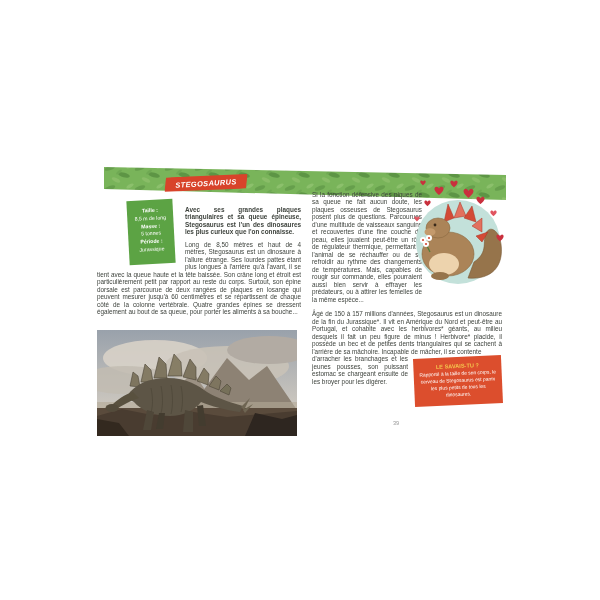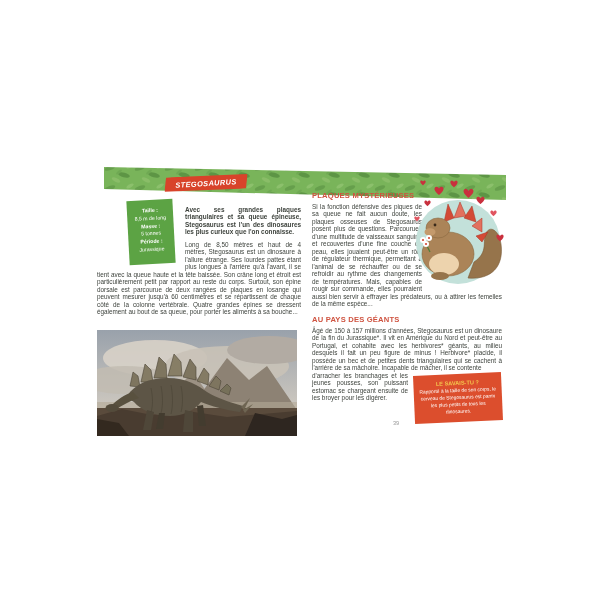--- a/index.html
+++ b/index.html
@@ -120,23 +120,21 @@
       <polygon points="50,80 46,100 54,100 57,82" fill="#4f4739"></polygon>
       <polygon points="62,83 59,99 66,99 68,83" fill="#433c2f"></polygon>
       <polygon points="88,80 86,102 96,102 96,82" fill="#4f4739"></polygon>
       <polygon points="100,76 102,96 109,96 106,75" fill="#433c2f"></polygon>
       <path d="M54,58 C56,68 56,76 54,82 M64,56 C66,66 66,76 64,83 M74,55 C76,66 76,76 74,84 M84,56 C86,66 86,74 84,82" stroke="#463f32" stroke-width="1" fill="none" opacity=".5"></path>
     </g>
   </svg>
 
   <div class="right-col">
     <div class="illu-spacer"></div>
-    <h3 class="sec-heading">PLAQUES MYSTÉRIEUSES</h3>
     <p class="body-text para-gap">Si la fonction défensive des piques de sa queue ne fait aucun doute, les plaques osseuses de Stegosaurus posent plus de questions. Parcourues d'une multitude de vaisseaux sanguins et recouvertes d'une fine couche de peau, elles jouaient peut-être un rôle de régulateur thermique, permettant à l'animal de se réchauffer ou de se refroidir au rythme des changements de températures. Mais, capables de rougir sur commande, elles pourraient aussi bien servir à effrayer les prédateurs, ou à attirer les femelles de la même espèce...</p>
-    <h3 class="sec-heading">AU PAYS DES GÉANTS</h3>
     <p class="body-text">Âgé de 150 à 157 millions d'années, Stegosaurus est un dinosaure de la fin du Jurassique*. Il vit en Amérique du Nord et peut-être au Portugal, et cohabite avec les herbivores* géants, au milieu desquels il fait un peu figure de minus ! Herbivore* placide, il possède un bec et de petites dents triangulaires qui se cachent à l'arrière de sa mâchoire. Incapable de mâcher, il se contente</p>
     <div class="fact-wrap">
       <aside class="fact-box">
         <div class="fact-title">LE SAVAIS-TU ?</div>
         <div class="fact-body">Rapporté à la taille de son corps, le cerveau de Stegosaurus est parmi les plus petits de tous les dinosaures.</div>
       </aside>
       <p class="body-text">d'arracher les branchages et les jeunes pousses, son puissant estomac se chargeant ensuite de les broyer pour les digérer.</p>
     </div>
   </div>
 

